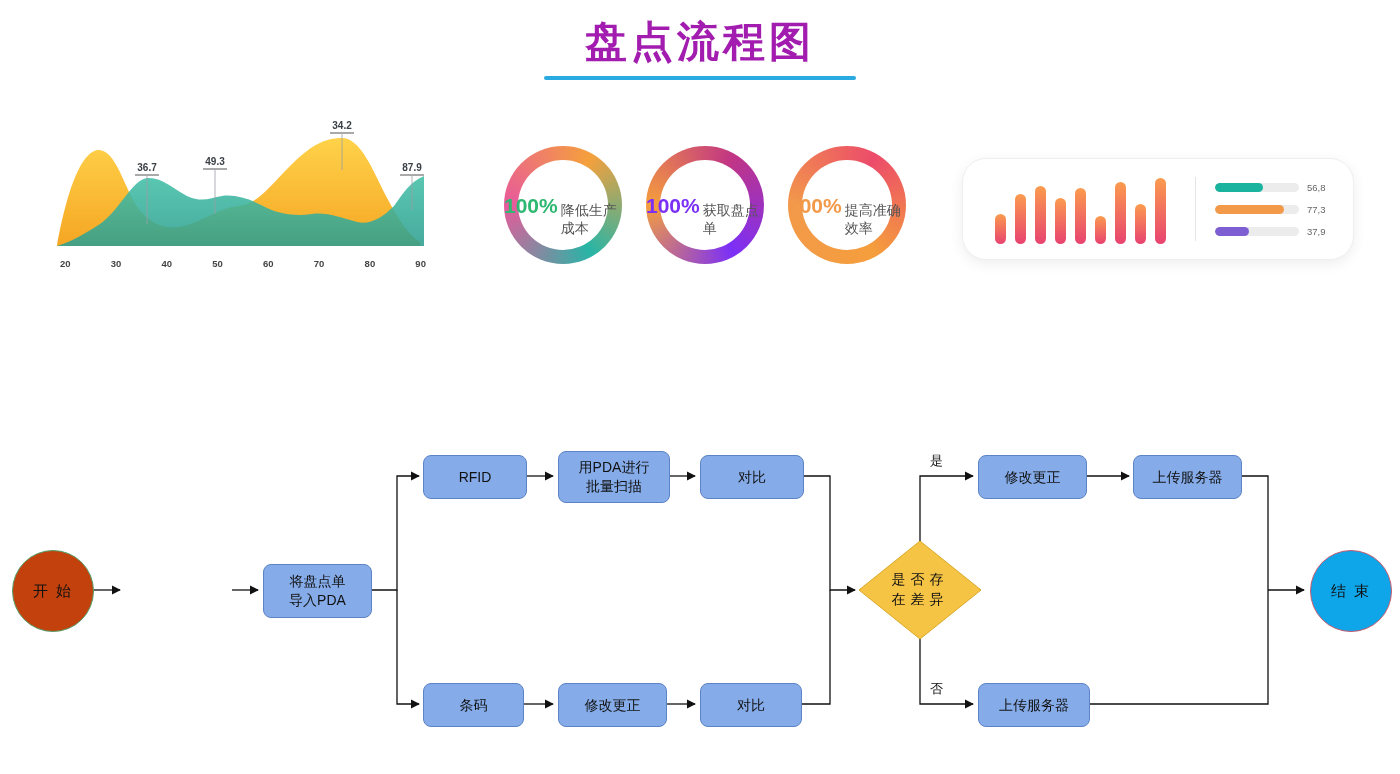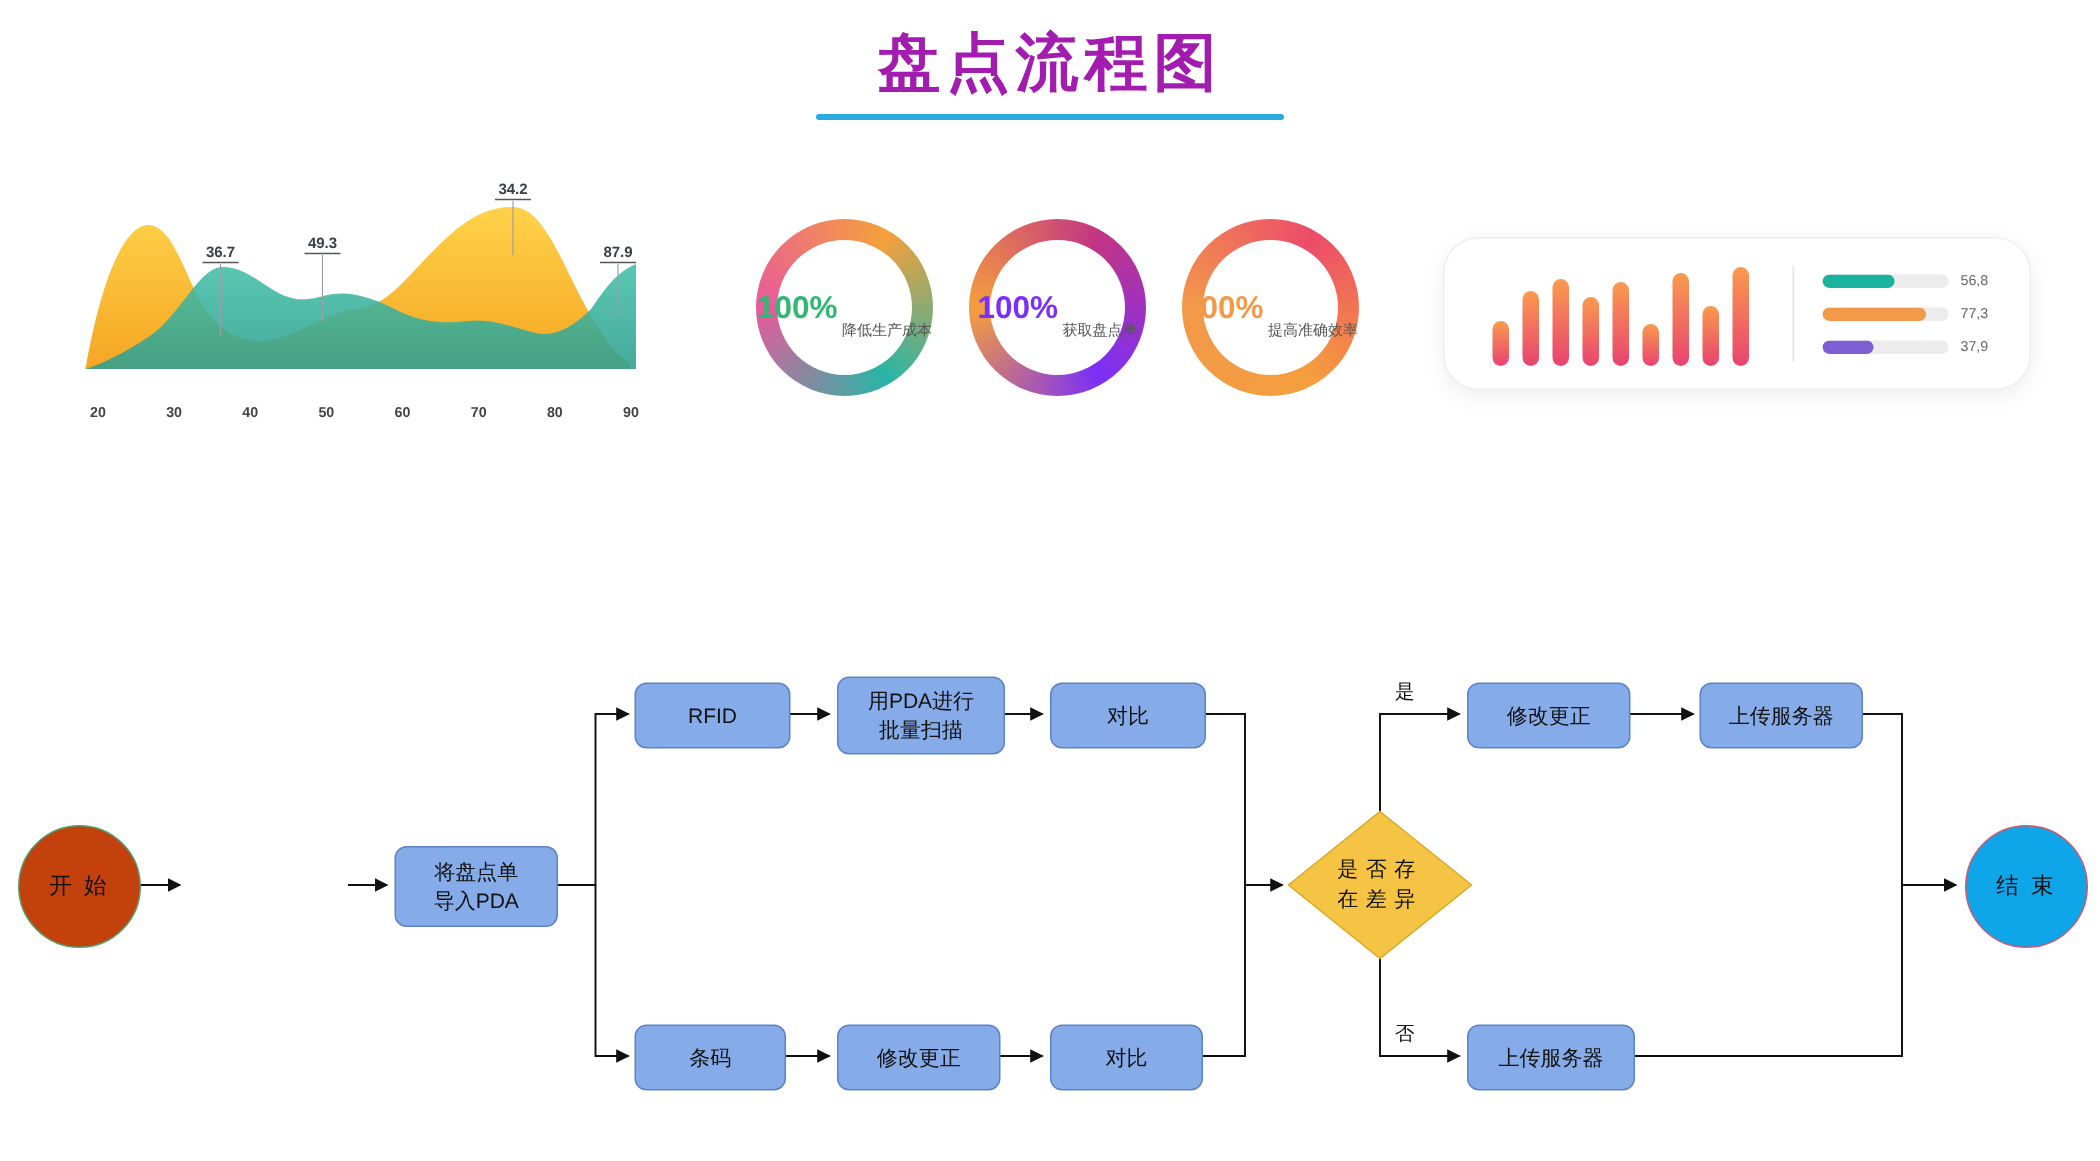--- a/index.html
+++ b/index.html
@@ -7,33 +7,33 @@
 
   
   .page-title{position:absolute;top:14px;left:0;width:100%;margin:0;text-align:center;
     font-size:42px;font-weight:bold;letter-spacing:4px;color:#a21caf;}
   .title-underline{position:absolute;top:76px;left:50%;transform:translateX(-50%);
     width:312px;height:4px;background:#29abe2;border-radius:2px;}
 
   
   .area-chart{position:absolute;left:52px;top:118px;width:385px;}
   .area-chart svg{display:block;}
-  .xticks{display:flex;justify-content:space-between;width:366px;margin:12px 0 0 8px;
+  .xticks{display:flex;justify-content:space-between;width:366px;margin:0 0 0 8px;
     font-size:9.5px;color:#444;font-weight:bold;}
   .peak-label{font-size:10px;font-weight:bold;fill:#3b4046;}
 
   
   .donut-row{position:absolute;left:504px;top:146px;display:flex;gap:24px;}
   .donut{position:relative;width:118px;height:118px;}
   .donut-ring{position:absolute;inset:0;border-radius:50%;}
   .donut-ring::after{content:"";position:absolute;inset:14px;background:#fff;border-radius:50%;}
   .donut-center{position:absolute;inset:0;z-index:2;display:flex;
     align-items:center;justify-content:center;gap:3px;}
   .donut-value{font-size:21px;font-weight:bold;line-height:1;}
-  .donut-caption{font-size:10px;color:#555;margin-top:29px;}
+  .donut-caption{font-size:14px;color:#555;margin-top:29px;}
 
   
   .bar-card{position:absolute;left:962px;top:158px;width:390px;height:100px;background:#fff;
     border:1px solid #efefef;border-radius:24px;box-shadow:0 4px 14px rgba(0,0,0,0.07);}
   .bars{position:absolute;left:32px;bottom:15px;height:72px;display:flex;align-items:flex-end;gap:9px;}
   .bar{width:11px;border-radius:6px;background:linear-gradient(to top,#e84370,#fb9b4e);}
   .bar-divider{position:absolute;left:232px;top:18px;width:1px;height:64px;background:#e4e4e4;}
   .legend{position:absolute;left:252px;top:23px;width:128px;}
   .legend-row{display:flex;align-items:center;gap:8px;margin-bottom:11px;}
   .legend-track{position:relative;width:84px;height:9px;background:#ececec;border-radius:5px;overflow:hidden;}

